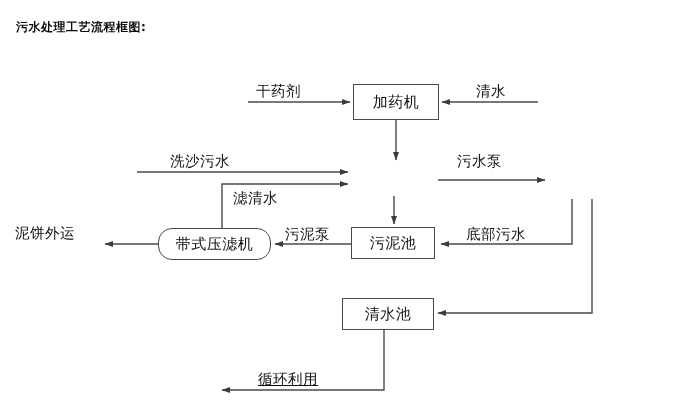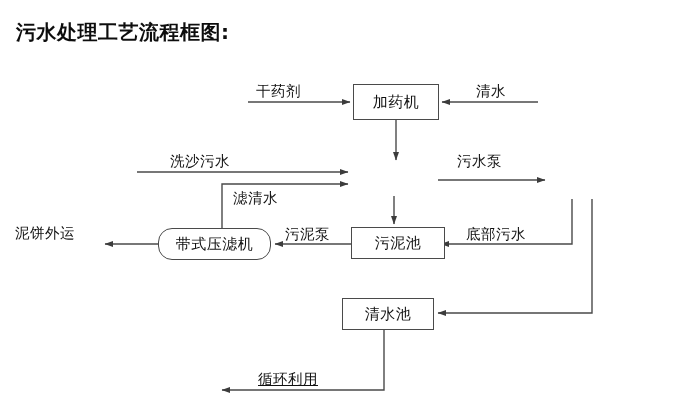--- a/index.html
+++ b/index.html
@@ -26,21 +26,21 @@
     position: absolute;
     left: 0;
     top: 0;
     width: 700px;
     height: 420px;
   }
   .title {
     position: absolute;
     left: 16px;
     top: 19px;
-    font-size: 20px;
+    font-size: 12px;
     font-weight: bold;
     letter-spacing: 0.5px;
     white-space: nowrap;
     color: #0d0d0d;
   }
   .node {
     position: absolute;
     box-sizing: border-box;
     border: 1.4px solid #4a4a4a;
     background: #ffffff;
@@ -113,21 +113,21 @@
   <div class="node" style="left:353px; top:84px; width:86px; height:36px;">
     <span>加药机</span>
   </div>
 
 
 
   <div class="node" style="left:158px; top:228px; width:113px; height:32px;border-radius:14px;">
     <span>带式压滤机</span>
   </div>
 
-  <div class="node" style="left:351px; top:227px; width:94px; height:32px;">
+  <div class="node" style="left:351px; top:227px; width:84px; height:32px;">
     <span>污泥池</span>
   </div>
 
   <div class="node" style="left:342px; top:298px; width:92px; height:32px;">
     <span>清水池</span>
   </div>
 
   <div class="edge-label" style="left:256px; top:82px;">干药剂</div>
 
   <div class="edge-label" style="left:476px; top:82px;">清水</div>

